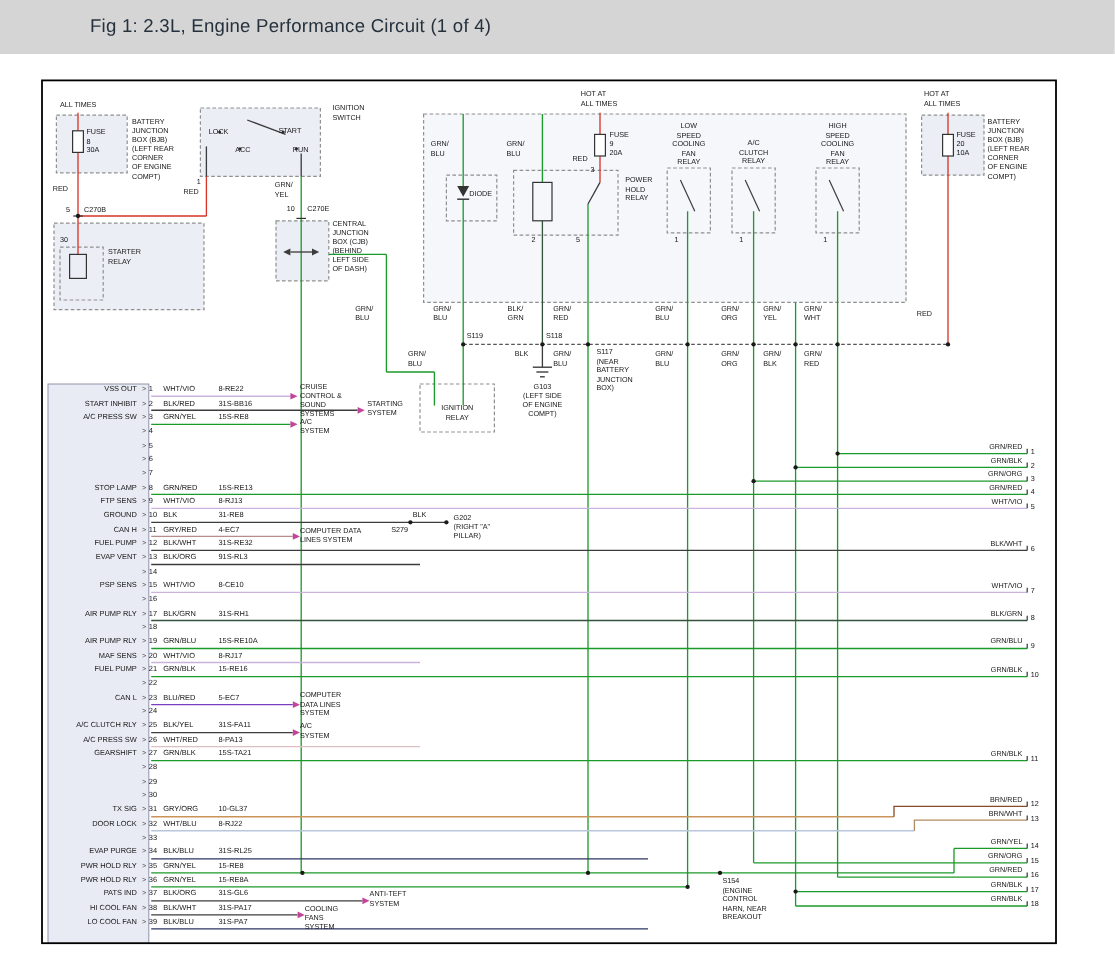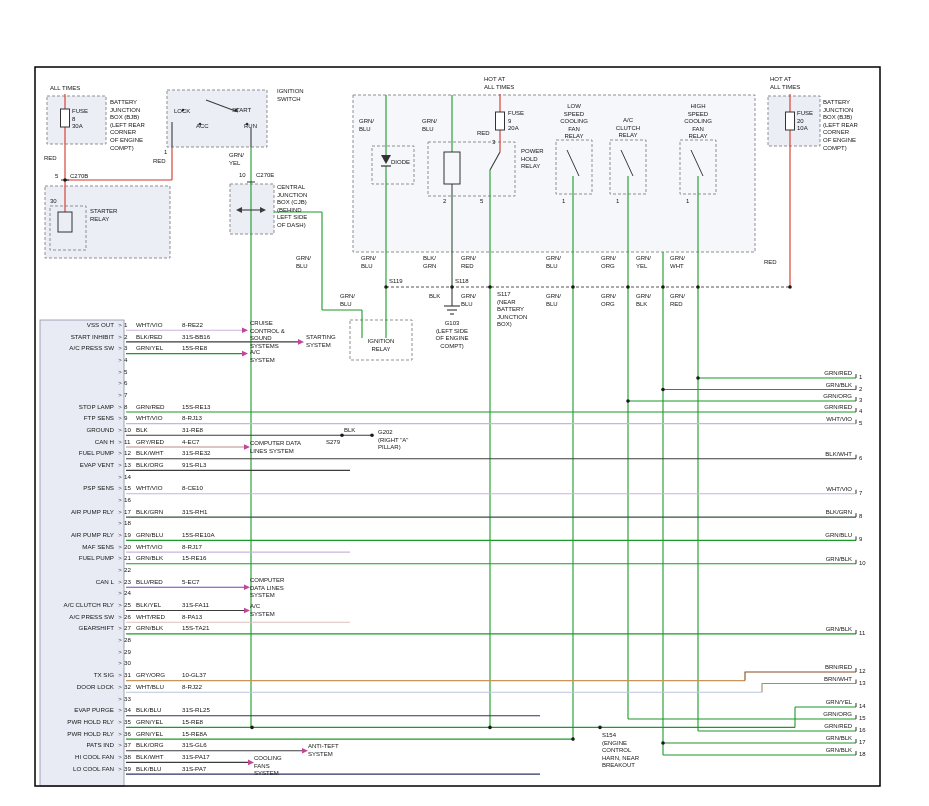--- a/index.html
+++ b/index.html
@@ -19,20 +19,23 @@
   .conn-row .wcolor{width:46px}
   .conn-row .wcode{flex:1}
   .rtext{position:absolute;font-size:6px;width:56px;text-align:right;white-space:nowrap;color:#161616;z-index:2}
   .rnum{position:absolute;font-size:6px;color:#161616;z-index:2}
 </style>
 </head>
 <body>
 
 <div class="screen">
 
+  <div class="header">
+    <div class="title">Fig 1: 2.3L, Engine Performance Circuit (1 of 4)</div>
+  </div>
 
   <svg class="wires" width="929" height="806" viewBox="0 0 929 806">
 
     <g fill="none" stroke="#8f8f8f" stroke-width="1" stroke-dasharray="3 2">
       <rect x="353" y="95" width="402" height="157" fill="#f6f7fb"></rect>
       <rect x="47" y="96" width="59" height="48" fill="#eceef6"></rect>
       <rect x="167" y="90" width="100" height="57" fill="#eceef6"></rect>
       <rect x="45" y="186" width="125" height="72" fill="#eceef6"></rect>
       <rect x="50" y="206" width="36" height="44"></rect>
       <rect x="230" y="184" width="44" height="50" fill="#eceef6"></rect>

